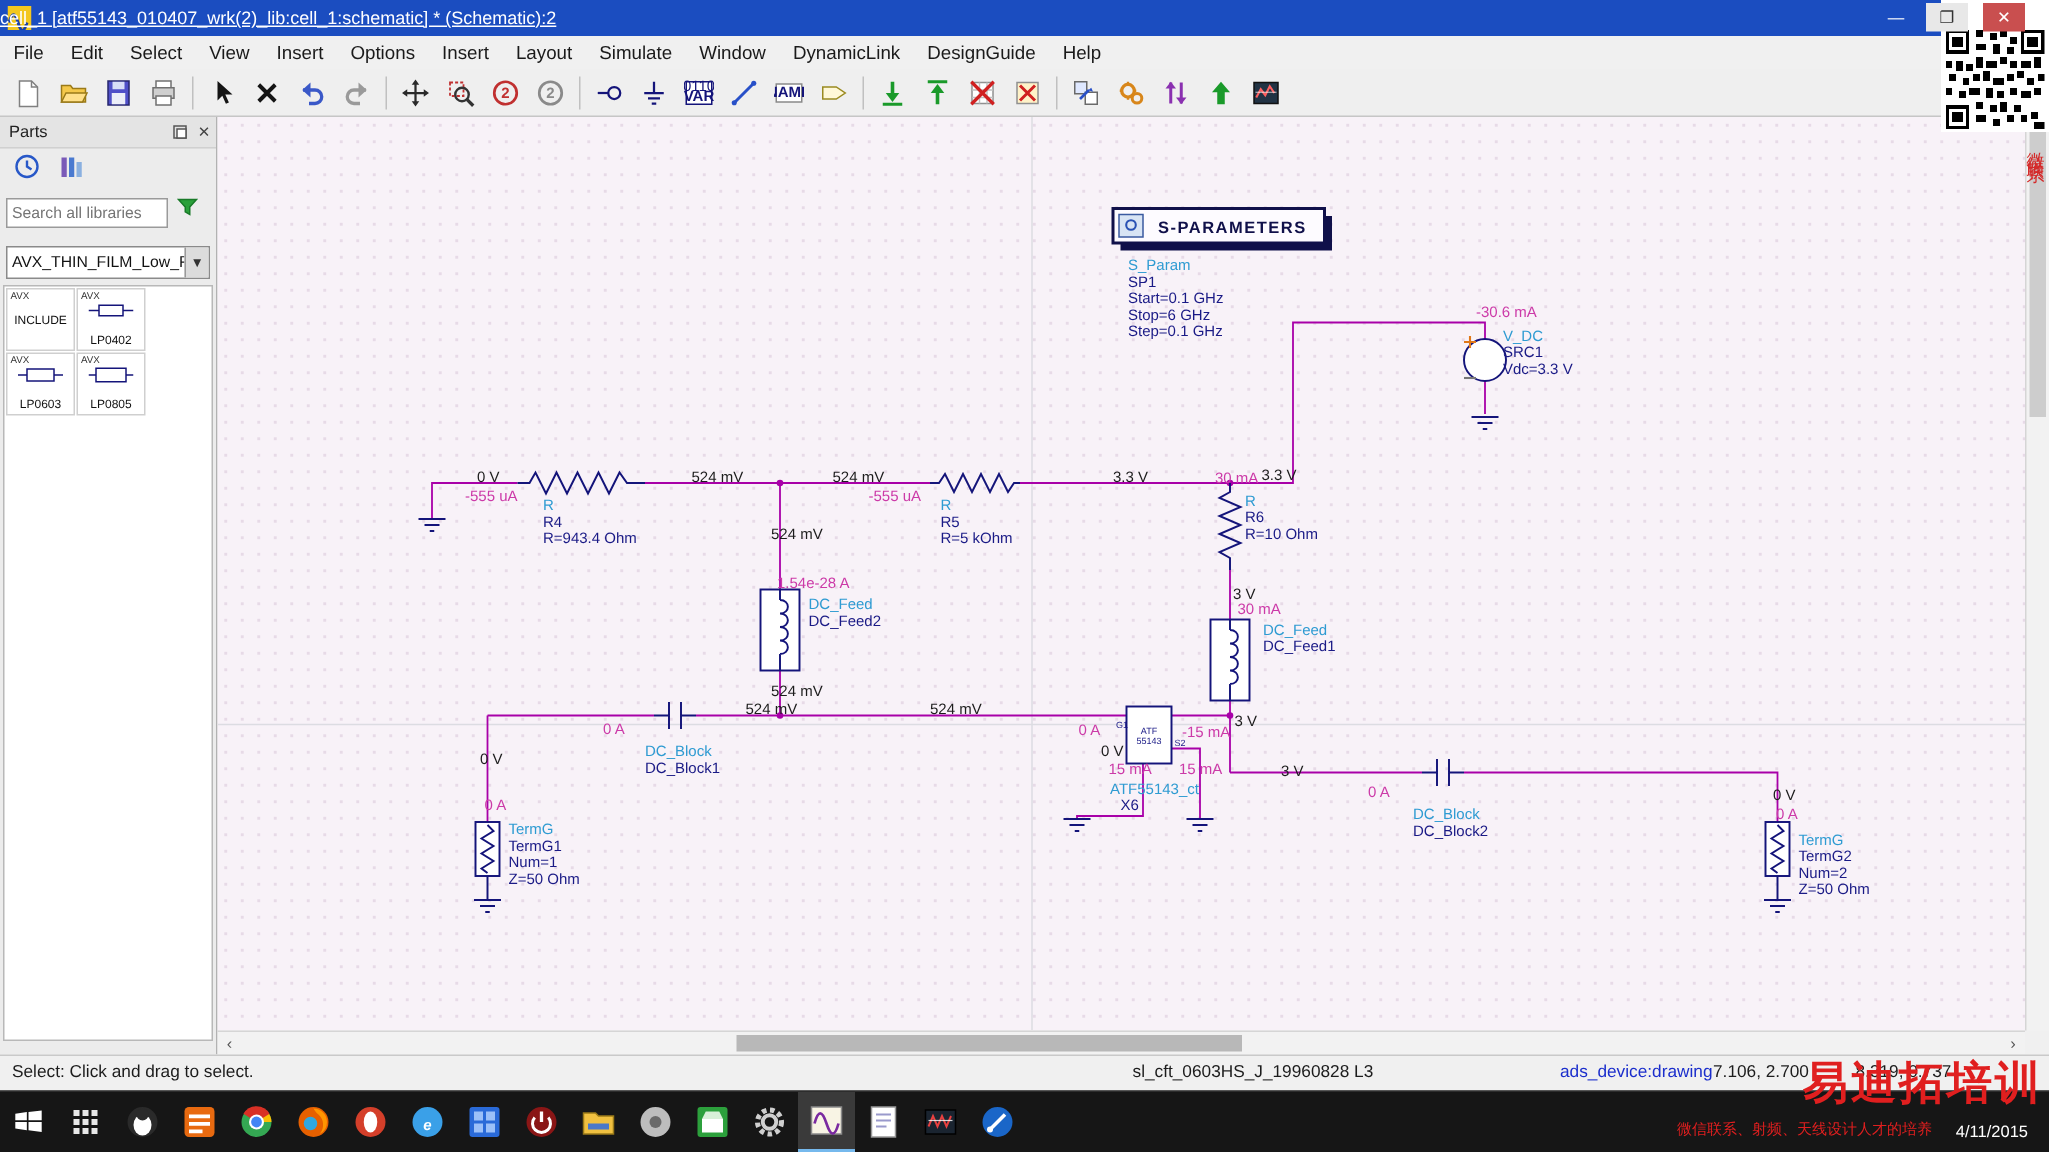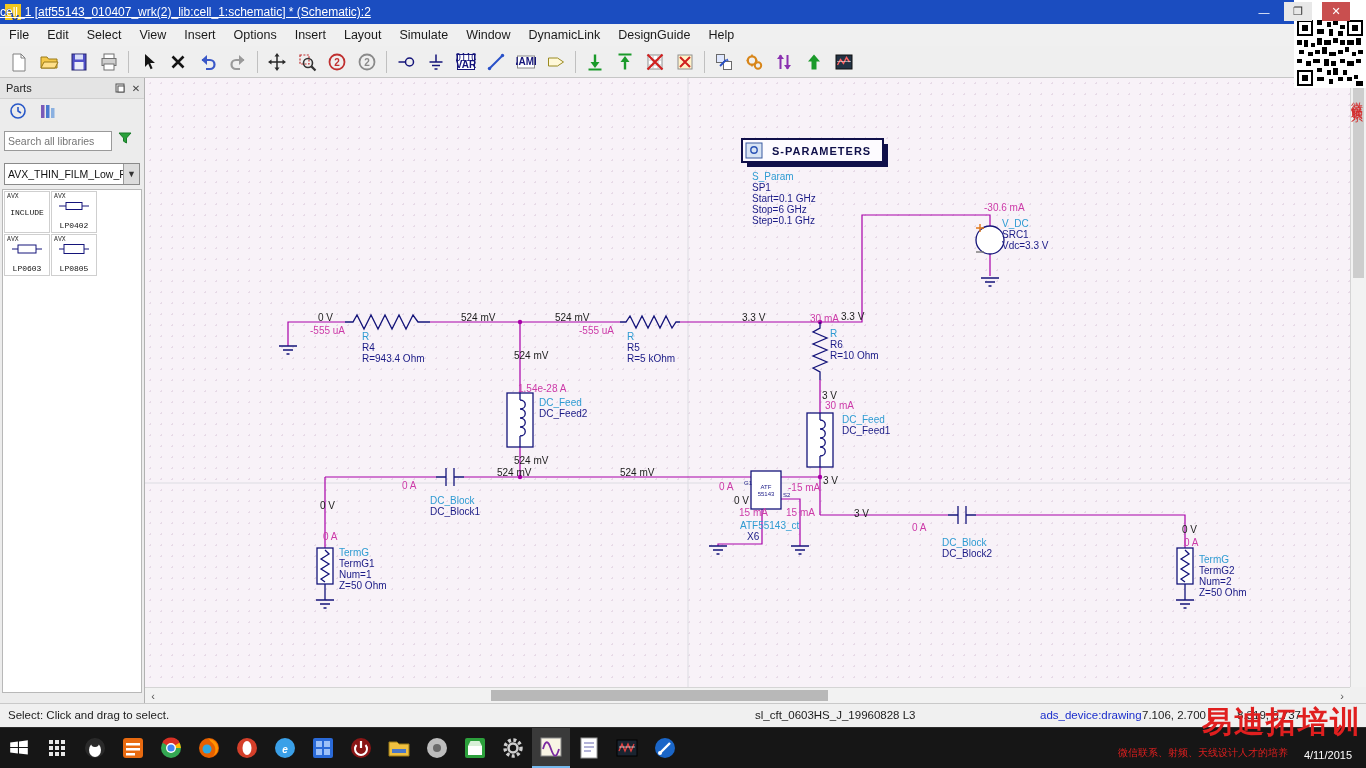--- a/index.html
+++ b/index.html
@@ -23,21 +23,21 @@
   #parts{position:absolute;left:0;top:78px;width:145px;height:625px;background:#ececec;border-right:1px solid #b2b2b2;box-sizing:border-box;}
   #parts .phead{height:20px;display:flex;align-items:center;border-bottom:1px solid #d0d0d0;background:#e4e4e4;}
   #parts .phead .ptitle{font-size:11px;padding-left:6px;color:#222;flex:1;}
   .phbtn{width:16px;height:14px;display:flex;align-items:center;justify-content:center;font-size:10px;color:#444;}
   #parts .ptools{height:28px;display:flex;align-items:center;gap:10px;padding-left:8px;}
   #parts .prow{display:flex;align-items:flex-end;gap:4px;padding:2px 4px;}
   #parts input{width:100px;height:18px;border:1px solid #9a9a9a;font-size:10.5px;padding:0 3px;font-family:"Liberation Sans",sans-serif;}
   #parts .combo{margin:10px 4px 4px 4px;height:20px;background:#fff;border:1px solid #8a8a8a;display:flex;align-items:center;}
   #parts .combo .ctext{flex:1;font-size:10.5px;padding-left:3px;white-space:nowrap;overflow:hidden;color:#111;}
   #parts .combo .carrow{width:15px;height:100%;background:#dcdcdc;border-left:1px solid #9a9a9a;display:flex;align-items:center;justify-content:center;font-size:9px;color:#333;}
-  #parts .plist{margin:2px 2px;background:#fff;border:1px solid #b8b8b8;height:500px;display:grid;grid-template-columns:46px 46px;grid-auto-rows:42px;gap:1px;align-content:start;padding:1px;font-family:Liberation Mono, monospace;}
+  #parts .plist{margin:2px 2px;background:#fff;border:1px solid #b8b8b8;height:500px;display:grid;grid-template-columns:46px 46px;grid-auto-rows:42px;gap:1px;align-content:start;padding:1px;}
   .pcell{border:1px solid #cfcfcf;display:flex;flex-direction:column;align-items:center;background:#fff;overflow:hidden;}
   .pcell .pvendor{font-size:6.5px;color:#333;align-self:flex-start;padding:1px 0 0 2px;}
   .pcell .pname{font-size:8px;color:#111;margin-top:auto;padding-bottom:2px;}
   
   #canvas{position:absolute;left:145px;top:78px;width:1205px;height:609px;background-color:#f8f2f8;background-image:radial-gradient(#e7dae7 1px,transparent 1px);background-size:11px 11px;overflow:hidden;}
   svg text{font-family:"Liberation Sans",sans-serif;font-size:10px;}
   .tv{fill:#1c1c1c}.ti{fill:#cc3aa8}.tc{fill:#2e9bd2}.tp{fill:#1a1a86}
   .t6{font-size:6px;fill:#1a1a86}
   .spt{font-size:11px;font-weight:bold;fill:#10104a;letter-spacing:1px}
   .sym{stroke:#14147a;fill:none;stroke-width:1.3}

